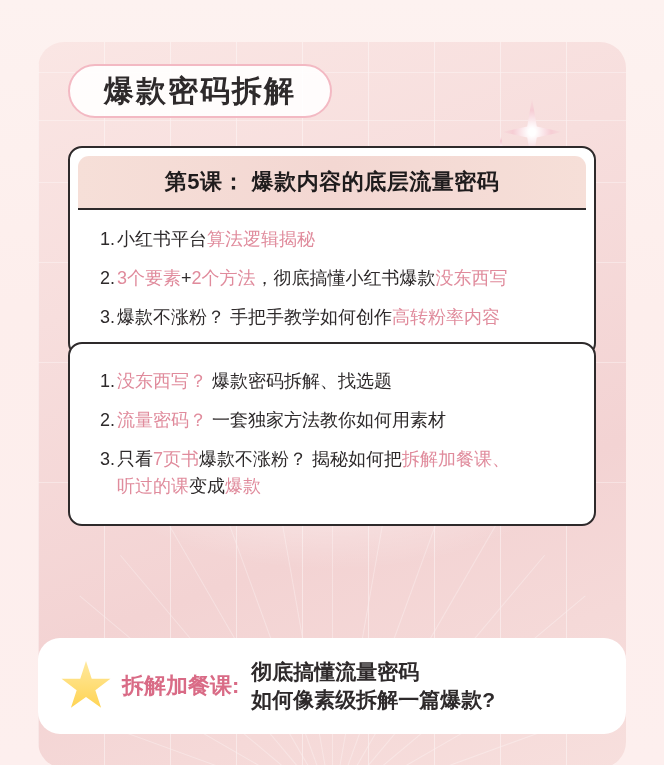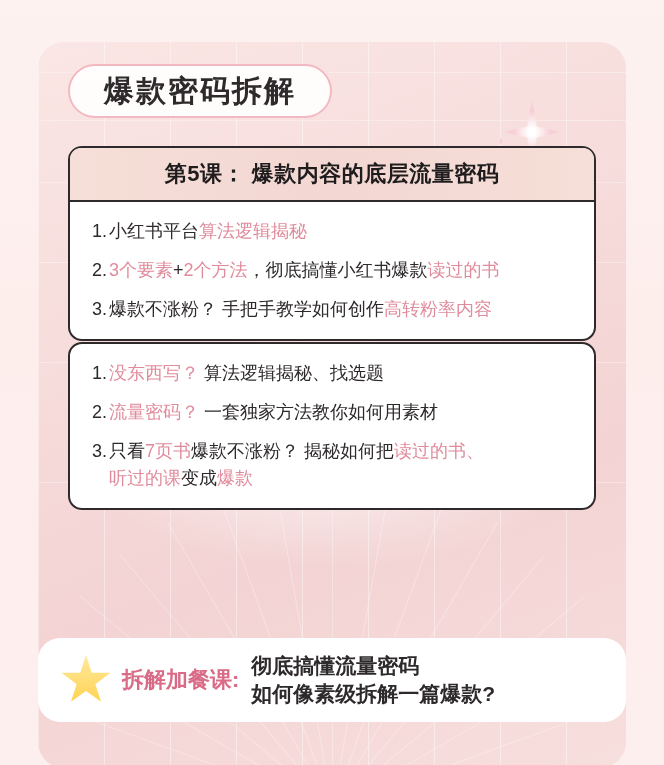--- a/index.html
+++ b/index.html
@@ -118,21 +118,21 @@
   }
 
   
   .lesson {
     position: absolute;
     left: 30px;
     width: 528px;
     background: #ffffff;
     border-radius: 14px;
     border: 2px solid #2e2a2b;
-    padding: 0;
+    padding: 8px;
   }
   #lesson1 { top: 104px; }
   #lesson2 { top: 300px; }
 
   .lesson-head {
     height: 54px;
     display: flex;
     align-items: center;
     justify-content: center;
     background: linear-gradient(90deg, #f6dfd8 0%, #f3d7d2 50%, #f6dfd8 100%);
@@ -164,21 +164,21 @@
   }
   .item .txt { flex: 1 1 auto; }
   .hl { color: #e08b9c; }
 
   
   .bonus {
     position: absolute;
     left: 38px;
     top: 638px;
     width: 588px;
-    height: 84px;
+    height: 96px;
     background: #ffffff;
     border-radius: 22px;
     display: flex;
     align-items: center;
     padding: 0 22px;
   }
   .star {
     flex: 0 0 auto;
     width: 52px;
     height: 52px;
@@ -260,42 +260,42 @@
       <div class="lesson-head">
         <span class="htxt">第5课： 爆款内容的底层流量密码</span>
       </div>
       <div class="lesson-body" id="body0">
           <div class="item">
             <span class="num">1.</span>
             <span class="txt"><span>小红书平台</span><span class="hl">算法逻辑揭秘</span></span>
           </div>
           <div class="item">
             <span class="num">2.</span>
-            <span class="txt"><span class="hl">3个要素</span><span>+</span><span class="hl">2个方法</span><span>，彻底搞懂小红书爆款</span><span class="hl">读过的书</span></span>
+            <span class="txt"><span class="hl">3个要素</span><span>+</span><span class="hl">2个方法</span><span>，彻底搞懂小红书爆款</span><span class="hl">没东西写</span></span>
           </div>
           <div class="item">
             <span class="num">3.</span>
             <span class="txt"><span>爆款不涨粉？ 手把手教学如何创作</span><span class="hl">高转粉率内容</span></span>
           </div>
         </div>
     </div>
 
     <div class="lesson" id="lesson2">
       <div class="lesson-body" id="body1">
           <div class="item">
             <span class="num">1.</span>
-            <span class="txt"><span class="hl">没东西写？</span><span> 算法逻辑揭秘、找选题</span></span>
+            <span class="txt"><span class="hl">没东西写？</span><span> 爆款密码拆解、找选题</span></span>
           </div>
           <div class="item">
             <span class="num">2.</span>
             <span class="txt"><span class="hl">流量密码？</span><span> 一套独家方法教你如何用素材</span></span>
           </div>
           <div class="item">
             <span class="num">3.</span>
-            <span class="txt"><span>只看</span><span class="hl">7页书</span><span>爆款不涨粉？ 揭秘如何把</span><span class="hl">读过的书、</span><br><span class="hl">听过的课</span><span>变成</span><span class="hl">爆款</span></span>
+            <span class="txt"><span>只看</span><span class="hl">7页书</span><span>爆款不涨粉？ 揭秘如何把</span><span class="hl">拆解加餐课、</span><br><span class="hl">听过的课</span><span>变成</span><span class="hl">爆款</span></span>
           </div>
         </div>
     </div>
   </div>
 
   <div class="bonus">
     <div class="star">
         <div class="shape"></div>
       </div>
     <div class="bonus-label">拆解加餐课:</div>

